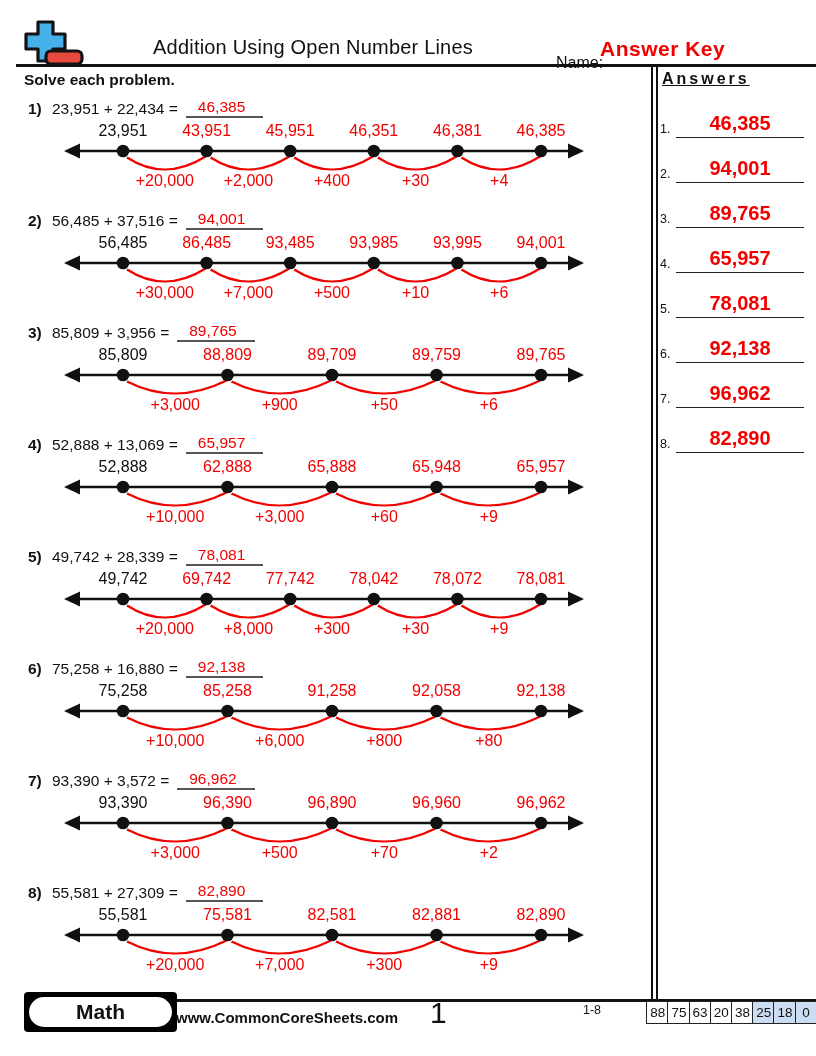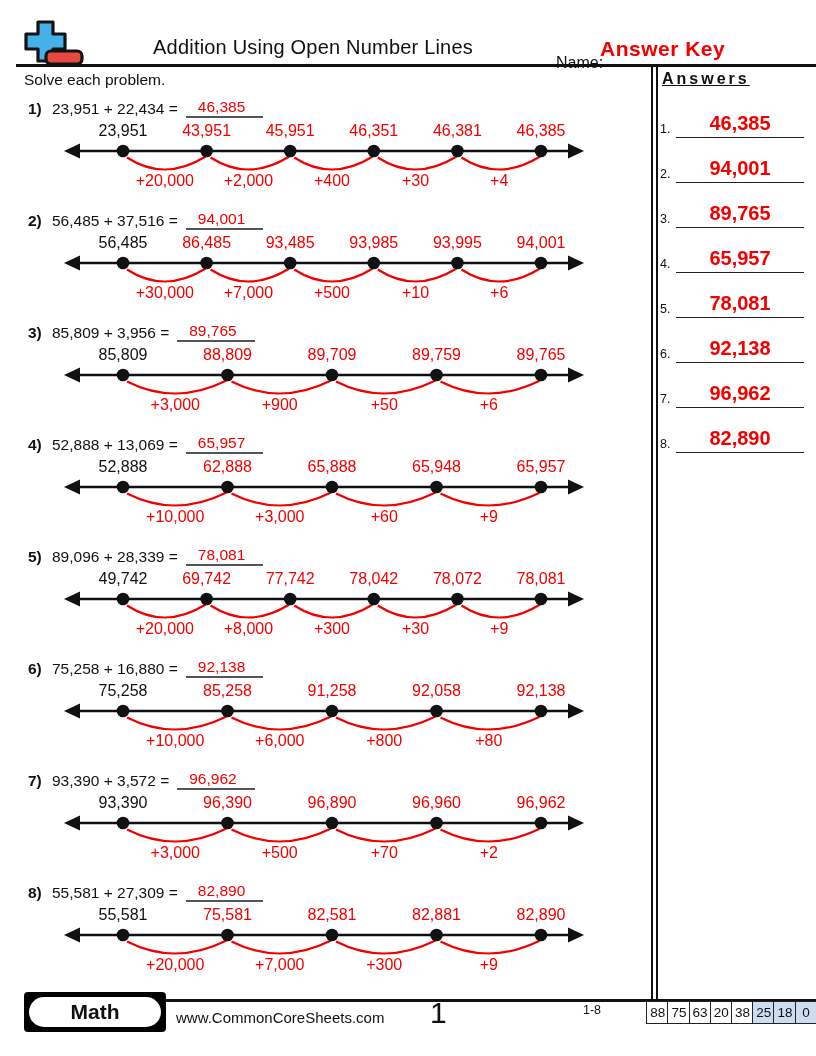--- a/index.html
+++ b/index.html
@@ -6,21 +6,21 @@
   body{width:816px;height:1056px;position:relative;overflow:hidden;
        font-family:"Liberation Sans","DejaVu Sans",sans-serif;color:#111;}
   
   .logo{position:absolute;left:16px;top:16px;}
   .title{position:absolute;left:113px;top:36px;width:400px;text-align:center;
          font-size:20px;font-weight:500;letter-spacing:.2px;}
   .name-label{position:absolute;left:556px;top:54px;font-size:16px;}
   .name-value{position:absolute;left:600px;top:37px;font-size:21px;font-weight:bold;
               color:var(--red);letter-spacing:.5px;}
   .header-rule{position:absolute;left:16px;right:0;top:64px;height:3px;background:#111;}
-  .instructions{position:absolute;left:24px;top:71px;font-size:15.5px;font-weight:normal;}
+  .instructions{position:absolute;left:24px;top:71px;font-size:15.5px;font-weight:bold;}
   
   .vline{position:absolute;top:67px;bottom:55px;width:2px;background:#111;}
   .vline.l1{left:651px;} .vline.l2{left:656px;}
   
   .answers-panel{position:absolute;left:662px;top:70px;width:148px;height:860px;}
   .answers-heading{position:absolute;left:0;top:0;width:100%;
                    font-size:16px;font-weight:bold;letter-spacing:3px;
                    text-decoration:underline;}
   .answer-item{position:absolute;left:-2px;display:flex;align-items:flex-end;height:30px;}
   .a-num{width:16px;font-size:12.5px;padding-bottom:2px;}
@@ -32,25 +32,25 @@
   .problem{position:absolute;left:28px;width:616px;height:112px;}
   .stmt{display:flex;align-items:flex-end;font-size:15.5px;height:20px;}
   .p-num{font-weight:bold;width:24px;}
   .p-eq{margin-right:6px;}
   .p-ans{color:var(--red);border-bottom:2px solid #555;padding:0 18px 1px 12px;
          margin-left:2px;line-height:1.05;}
   .problem svg{position:absolute;left:8px;top:22px;}
   
   .footer-rule{position:absolute;left:24px;right:0;top:999px;height:2.5px;background:#111;}
   .subject-badge{position:absolute;left:24px;top:992px;width:142px;height:40px;
-                 background:#000;border-radius:4px;}
+                 background:#000;border-radius:4px;padding-left:11px;}
   .subject-inner{position:absolute;left:5px;top:5px;right:5px;bottom:5px;background:#fff;
                  border-radius:15px;display:flex;align-items:center;justify-content:center;
                  font-size:21px;font-weight:bold;}
-  .website{position:absolute;left:176px;top:1009px;font-size:15px;}
+  .website{position:absolute;left:176px;top:1009px;font-size:15px;font-weight:bold;}
   .page-number{position:absolute;left:430px;top:996px;font-size:30px;}
   .score-range{position:absolute;left:583px;top:1003px;font-size:12.5px;}
   .score-table{position:absolute;left:606px;top:1001px;display:flex;padding-left:42px;}
   .cell{width:21px;height:21px;border:1.8px solid #222;margin-left:-1.8px;
         display:flex;align-items:center;justify-content:center;font-size:13.5px;
         background:#fff;}
   .cell.hl{background:var(--hl);}
 </style>
 </head>
 <body>
@@ -231,21 +231,21 @@
         <text x="296" y="16" text-anchor="middle" font-size="16" fill="#f20000">65,888</text>
         <circle cx="400.5" cy="31" r="6.3" fill="#111"></circle>
         <text x="400.5" y="16" text-anchor="middle" font-size="16" fill="#f20000">65,948</text>
         <circle cx="505" cy="31" r="6.3" fill="#111"></circle>
         <text x="505" y="16" text-anchor="middle" font-size="16" fill="#f20000">65,957</text>
       </svg>
     </section>
     <section class="problem" style="top: 546px;">
       <div class="stmt">
         <span class="p-num">5)</span>
-        <span class="p-eq">89,096 + 28,339 =</span>
+        <span class="p-eq">49,742 + 28,339 =</span>
         <span class="p-ans">78,081</span>
       </div>
       <svg width="556" height="70" viewBox="0 0 556 70">
         <polygon points="28,31 44,23.5 44,38.5" fill="#111"></polygon>
         <polygon points="548,31 532,23.5 532,38.5" fill="#111"></polygon>
         <line x1="40" y1="31" x2="536" y2="31" stroke="#111" stroke-width="2.6"></line>
         <path d="M 91 37.5 Q 128.8 62 169.6 36.5" fill="none" stroke="#f20000" stroke-width="2.2"></path>
         <text x="128.8" y="65.5" text-anchor="middle" font-size="16" fill="#f20000">+20,000</text>
         <path d="M 174.6 37.5 Q 212.39999999999998 62 253.2 36.5" fill="none" stroke="#f20000" stroke-width="2.2"></path>
         <text x="212.39999999999998" y="65.5" text-anchor="middle" font-size="16" fill="#f20000">+8,000</text>

